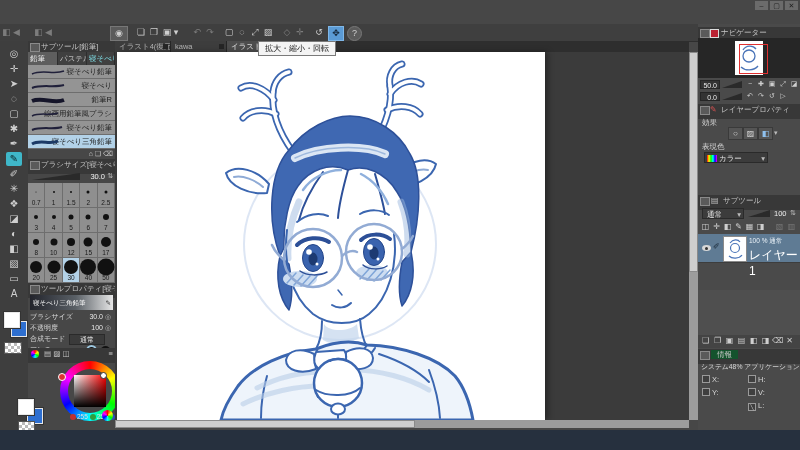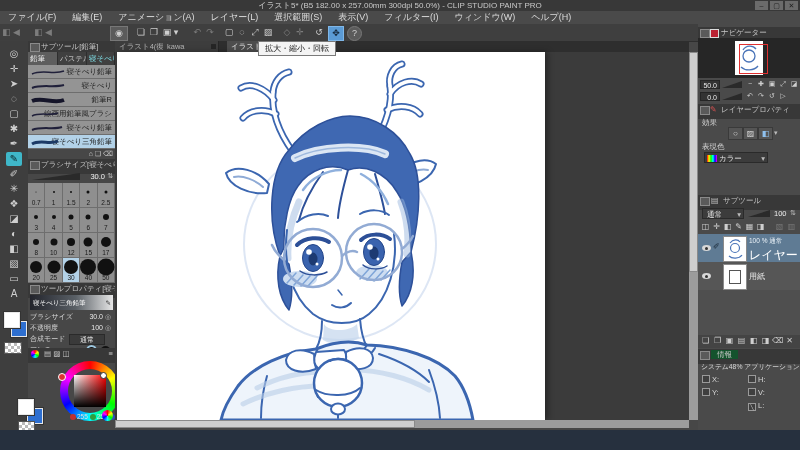--- a/index.html
+++ b/index.html
@@ -98,30 +98,24 @@
   .cb{display:inline-block;width:6px;height:6px;border:1px solid #9a9a9a;vertical-align:-1px;margin-right:2px;background:#3f3f3f;}
   
   #taskbar{left:0;top:430px;width:800px;height:20px;background:#26303e;z-index:60;}
   .circ{border-radius:50%;}
 </style>
 </head>
 <body>
 
 <div id="screen">
 
-  <div id="titlebar" class="abs">
-    <span>イラスト5* (B5 182.00 x 257.00mm 300dpi 50.0%) - CLIP STUDIO PAINT PRO</span>
-  </div>
   <div class="abs winbtn" style="left:755px">–</div>
   <div class="abs winbtn" style="left:770px">▢</div>
   <div class="abs winbtn" style="left:785px">✕</div>
 
-  <div id="menubar" class="abs">
-    <span>ファイル(F)</span><span>編集(E)</span><span>アニメーション(A)</span><span>レイヤー(L)</span><span>選択範囲(S)</span><span>表示(V)</span><span>フィルター(I)</span><span>ウィンドウ(W)</span><span>ヘルプ(H)</span>
-  </div>
 
   <div id="cmdbar" class="abs">
     <span class="abs cbtn dim" style="left:2px;width:9px">◧</span>
     <span class="abs cbtn dim" style="left:12px;width:9px">◀</span>
     <span class="abs cbtn dim" style="left:34px;width:9px">◧</span>
     <span class="abs cbtn dim" style="left:44px;width:9px">◀</span>
     <span class="abs cbtn box" style="left:110px">◉</span>
     <span class="abs cbtn" style="left:134px">❏</span>
     <span class="abs cbtn" style="left:147px">❐</span>
     <span class="abs cbtn" style="left:160px">▣</span>
@@ -134,21 +128,21 @@
     <span class="abs cbtn" style="left:261px">▨</span>
     <span class="abs cbtn dim" style="left:280px">◇</span>
     <span class="abs cbtn dim" style="left:293px">✛</span>
     <span class="abs cbtn" style="left:312px">↺</span>
     <span class="abs cbtn active" style="left:328px">✥</span>
     <span class="abs cbtn box circ" style="left:347px;width:13px">?</span>
   </div>
 
   <div id="tabrow" class="abs">
     <div class="abs doctab" style="left:0;width:56px"><span>イラスト4(復元)*</span><span class="tabx"></span></div>
-    <div class="abs doctab" style="left:48px;width:56px"><span>kawa</span><span class="tabx"></span></div>
+    <div class="abs doctab" style="left:56px;width:56px"><span>kawa</span><span class="tabx"></span></div>
     <div class="abs doctab sel" style="left:112px;width:56px"><span>イラスト5*</span><span class="tabx"></span></div>
   </div>
   <div id="tooltip" class="abs">拡大・縮小・回転</div>
 
   <div id="toolstrip" class="abs">
     <span class="abs tool" style="top:6px">◎</span>
     <span class="abs tool" style="top:21px">✛</span>
     <span class="abs tool" style="top:36px">➤</span>
     <span class="abs tool" style="top:51px">◌</span>
     <span class="abs tool" style="top:66px">▢</span>
@@ -521,27 +515,20 @@
           <g fill="none" stroke="#4a74b8" stroke-width="1.2">
             <path d="M6,6 C9,2 14,2 16,5"></path>
             <circle cx="11" cy="11" r="4.5"></circle>
             <path d="M5,19 C8,22 15,22 18,18"></path>
           </g>
         </svg>
     </span>
     <span class="abs" style="left:51px;top:3px;font-size:6.5px;color:#eaf2f8">100 % 通常</span>
     <span class="abs" style="left:51px;top:13px;font-size:12px;color:#fff">レイヤー1</span>
   </div>
-  <div class="abs lrow" style="top:262px">
-    <span class="eye" style="left:4px;top:11px"></span>
-    <span class="lthumb" style="left:25px;top:2px">
-        <span class="paper" style="left:5px;top:5px"></span>
-      </span>
-    <span class="abs" style="left:51px;top:9px;font-size:8px;color:#e8e8e8">用紙</span>
-  </div>
   <div class="abs rp" style="top:290px;height:45px;background:#4f4f4f"></div>
   <div class="abs rp" style="top:335px;height:13px;background:#444">
     <span class="abs licon" style="left:2px">❏</span>
     <span class="abs licon" style="left:14px">❐</span>
     <span class="abs licon" style="left:26px">▣</span>
     <span class="abs licon" style="left:38px">▤</span>
     <span class="abs licon" style="left:50px">◧</span>
     <span class="abs licon" style="left:62px">◨</span>
     <span class="abs licon" style="left:74px">⌫</span>
     <span class="abs licon" style="left:86px">✕</span>

